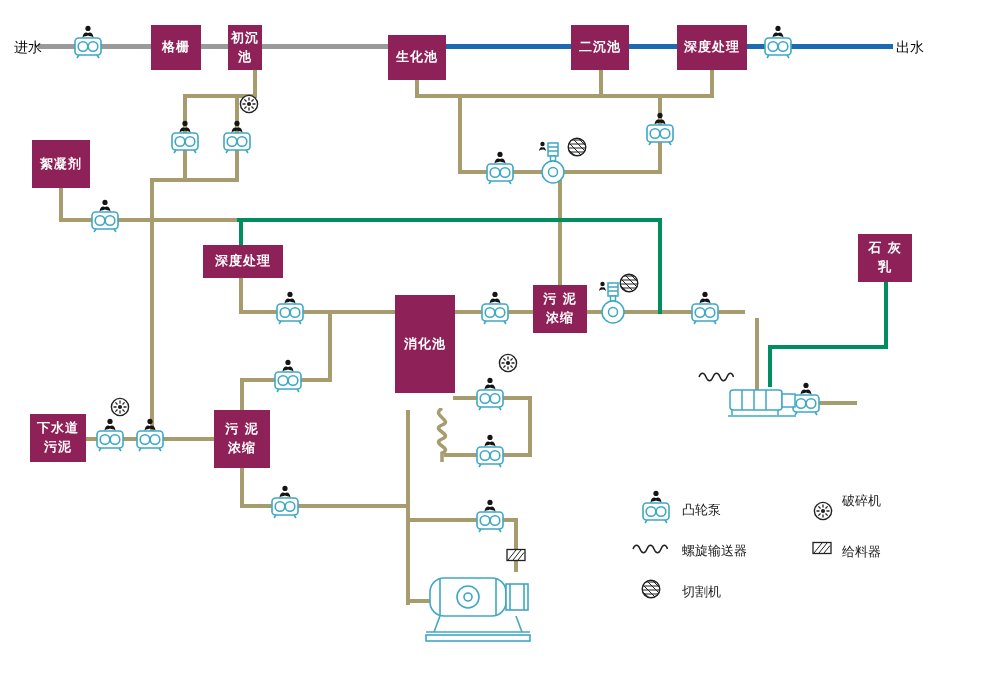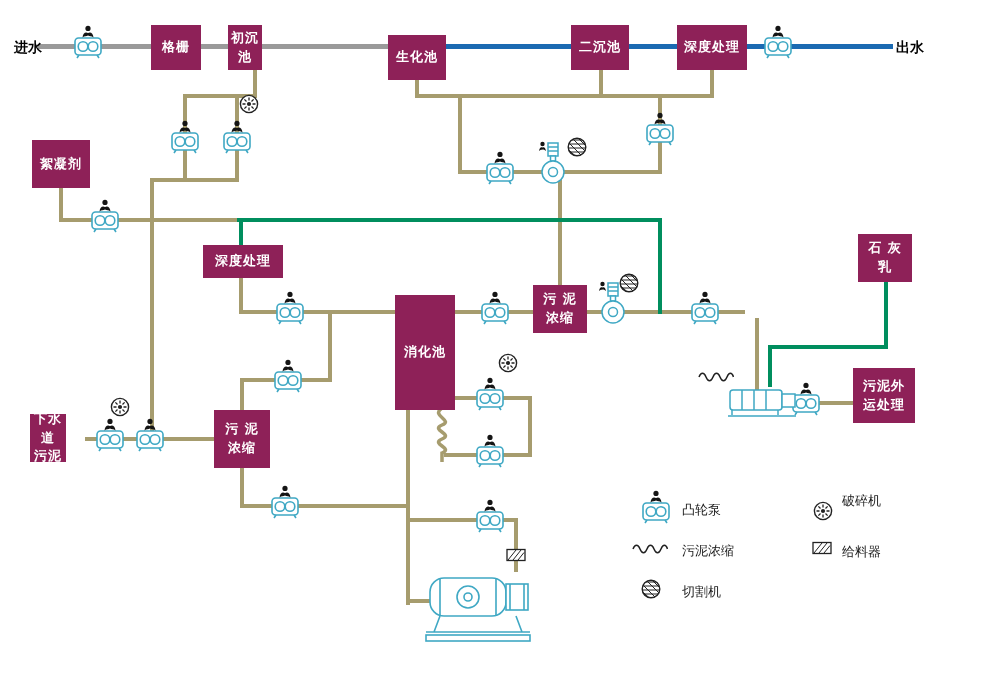--- a/index.html
+++ b/index.html
@@ -6,21 +6,21 @@
   #stage{position:relative;width:982px;height:686px;background:#ffffff;overflow:hidden;
          font-family:"DejaVu Sans",sans-serif;}
   .p{position:absolute;z-index:1;}
   .tan{background:#a69c6e;}
   .grn{background:#008e5e;}
   .blu{background:#1b6ab2;}
   .gry{background:#9a9a9a;}
   .box{position:absolute;z-index:2;background:#8e2158;color:#fff;display:flex;align-items:center;
        justify-content:center;text-align:center;font-size:13px;font-weight:bold;
        white-space:pre-line;line-height:1.45;letter-spacing:1px;}
-  .edge-label{position:absolute;z-index:2;font-size:14px;font-weight:bold;color:#000;}
+  .edge-label{position:absolute;z-index:2;font-size:14px;font-weight:normal;color:#000;}
   .lg-label{position:absolute;z-index:2;font-size:13px;color:#1a1a1a;}
   .ic{position:absolute;z-index:3;}
   .ic svg{display:block;width:100%;height:100%;}
   #symdefs{position:absolute;width:0;height:0;overflow:hidden;}
 </style>
 </head>
 <body>
 
 <div id="stage">
 
@@ -150,28 +150,26 @@
   <div class="p grn" style="left:768px;top:345px;width:120px;height:4px"></div>
   <div class="p grn" style="left:768px;top:345px;width:4px;height:42px"></div>
 
   <div class="box" style="left:151px;top:25px;width:50px;height:45px">格栅</div>
   <div class="box" style="left:228px;top:25px;width:34px;height:45px">初沉池</div>
   <div class="box" style="left:388px;top:35px;width:58px;height:45px">生化池</div>
   <div class="box" style="left:571px;top:25px;width:58px;height:45px">二沉池</div>
   <div class="box" style="left:677px;top:25px;width:70px;height:45px">深度处理</div>
   <div class="box" style="left:32px;top:140px;width:58px;height:48px">絮凝剂</div>
   <div class="box" style="left:203px;top:245px;width:80px;height:33px">深度处理</div>
-  <div class="box" style="left:395px;top:295px;width:60px;height:115px">消化池</div>
+  <div class="box" style="left:395px;top:295px;width:60px;height:98px">消化池</div>
   <div class="box" style="left:533px;top:285px;width:54px;height:48px">污 泥
 浓缩</div>
   <div class="box" style="left:858px;top:234px;width:54px;height:48px">石 灰
 乳</div>
-  <div class="box" style="left:853px;top:368px;width:62px;height:55px">污泥外
-运处理</div>
-  <div class="box" style="left:30px;top:414px;width:36px;height:48px">下水道
+  <div class="box" style="left:30px;top:414px;width:56px;height:48px">下水道
 污泥</div>
   <div class="box" style="left:214px;top:410px;width:56px;height:58px">污 泥
 浓缩</div>
 
   <div class="edge-label" style="left:14px;top:39px">进水</div>
   <div class="edge-label" style="left:896px;top:39px">出水</div>
 
   <div class="ic" style="left:68px;top:25px;width:40px;height:34px">
       <svg viewBox="0 0 40 34">
         <use href="#sym-pump"></use>
@@ -335,21 +333,21 @@
         <use href="#sym-crusher"></use>
       </svg>
     </div>
   <div class="lg-label" style="left:842px;top:492px">破碎机</div>
 
   <div class="ic" style="left:632px;top:543px;width:36px;height:12px">
       <svg viewBox="0 0 36 12">
         <use href="#sym-screw"></use>
       </svg>
     </div>
-  <div class="lg-label" style="left:682px;top:542px">污泥浓缩</div>
+  <div class="lg-label" style="left:682px;top:542px">螺旋输送器</div>
 
   <div class="ic" style="left:812px;top:541px;width:20px;height:14px">
       <svg viewBox="0 0 20 14">
         <use href="#sym-feeder"></use>
       </svg>
     </div>
   <div class="lg-label" style="left:842px;top:543px">给料器</div>
 
   <div class="ic" style="left:640px;top:578px;width:22px;height:22px">
       <svg viewBox="0 0 22 22">

